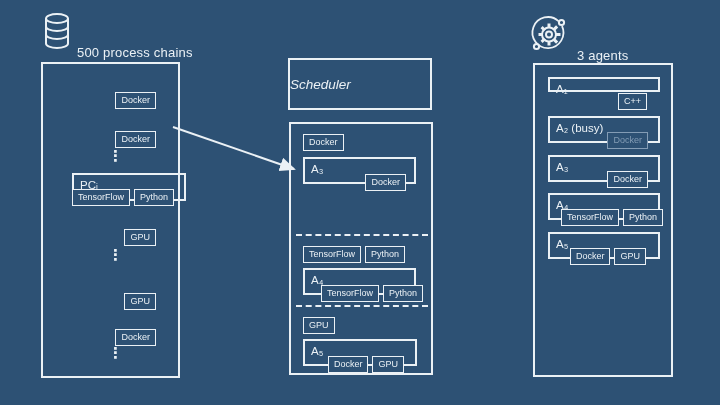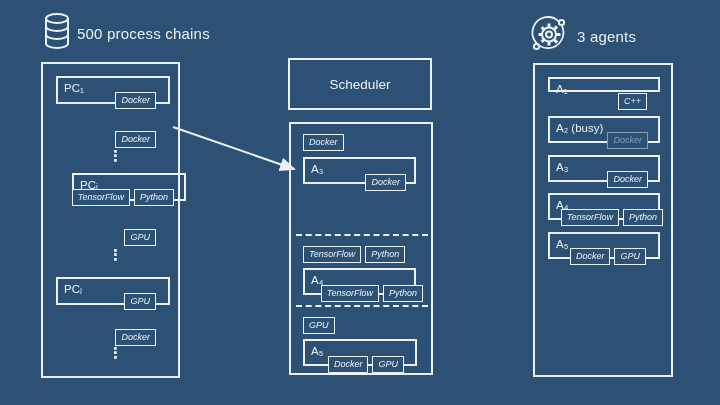--- a/index.html
+++ b/index.html
@@ -7,26 +7,26 @@
     --stroke:#ebf1f5;
     --busy:#839cb5;
   }
   html,body{margin:0;padding:0;background:var(--bg);}
   *{box-sizing:border-box;}
   .stage{
     position:relative;width:720px;height:405px;background:var(--bg);
     font-family:"Liberation Sans","DejaVu Sans",sans-serif;
     color:var(--stroke);overflow:hidden;
   }
-  .hdr{position:absolute;font-size:15px;letter-spacing:.2px;white-space:nowrap;}
+  .hdr{position:absolute;font-size:13px;letter-spacing:.2px;white-space:nowrap;margin-top:20px;}
   .outline{position:absolute;border:2px solid var(--stroke);}
-  .titlebox{display:flex;align-items:center;justify-content:center;font-size:13.5px;}
+  .titlebox{display:flex;align-items:center;font-size:13.5px;font-style:italic;}
   .nbox{position:absolute;border:2px solid currentColor;color:var(--stroke);
         font-size:11.5px;padding:4px 0 0 6px;line-height:1.1;}
-  .tags{position:absolute;display:flex;gap:4px;font-style:italic;}
+  .tags{position:absolute;display:flex;gap:4px;}
   .tag{border:1.5px solid currentColor;color:var(--stroke);background:var(--bg);
        font-size:9px;line-height:1;padding:3px 5px;white-space:nowrap;}
   .busyrow, .busyrow .tag{color:var(--busy);}
   .dots{position:absolute;font-size:15px;font-weight:bold;line-height:1;color:var(--stroke);}
   .divider{position:absolute;height:0;border-top:2px dashed var(--stroke);}
   .icon{position:absolute;}
   svg{display:block;}
   .arrow-overlay{position:absolute;left:0;top:0;pointer-events:none;}
 </style>
 </head>
@@ -39,23 +39,20 @@
       <ellipse cx="14" cy="6.5" rx="11" ry="4.5"></ellipse>
       <path d="M3,6.5 V31.5 A11,4.5 0 0 0 25,31.5 V6.5"></path>
       <path d="M3,14.5 A11,4.5 0 0 0 25,14.5"></path>
       <path d="M3,22.5 A11,4.5 0 0 0 25,22.5"></path>
     </g>
   </svg>
   <div class="hdr" style="left:77px;top:25px">500 process chains</div>
 
   <div class="outline" style="left:41px;top:62px;width:139px;height:316px"></div>
 
-  <div class="nbox" style="left:56px;top:76px;width:114px;height:28px">
-    <span>PC₁</span>
-  </div>
   <div class="tags" style="right:564px;top:92px">
     <span class="tag">Docker</span>
   </div>
 
   <div class="tags" style="right:564px;top:131px">
     <span class="tag">Docker</span>
   </div>
 
   <div class="dots" style="left:108px;top:148px">⋮</div>
 
@@ -66,23 +63,20 @@
     <span class="tag">TensorFlow</span>
     <span class="tag">Python</span>
   </div>
 
   <div class="tags" style="right:564px;top:229px">
     <span class="tag">GPU</span>
   </div>
 
   <div class="dots" style="left:108px;top:247px">⋮</div>
 
-  <div class="nbox" style="left:56px;top:277px;width:114px;height:28px">
-    <span>PCⱼ</span>
-  </div>
   <div class="tags" style="right:564px;top:293px">
     <span class="tag">GPU</span>
   </div>
 
   <div class="tags" style="right:564px;top:329px">
     <span class="tag">Docker</span>
   </div>
 
   <div class="dots" style="left:108px;top:345px">⋮</div>
 

